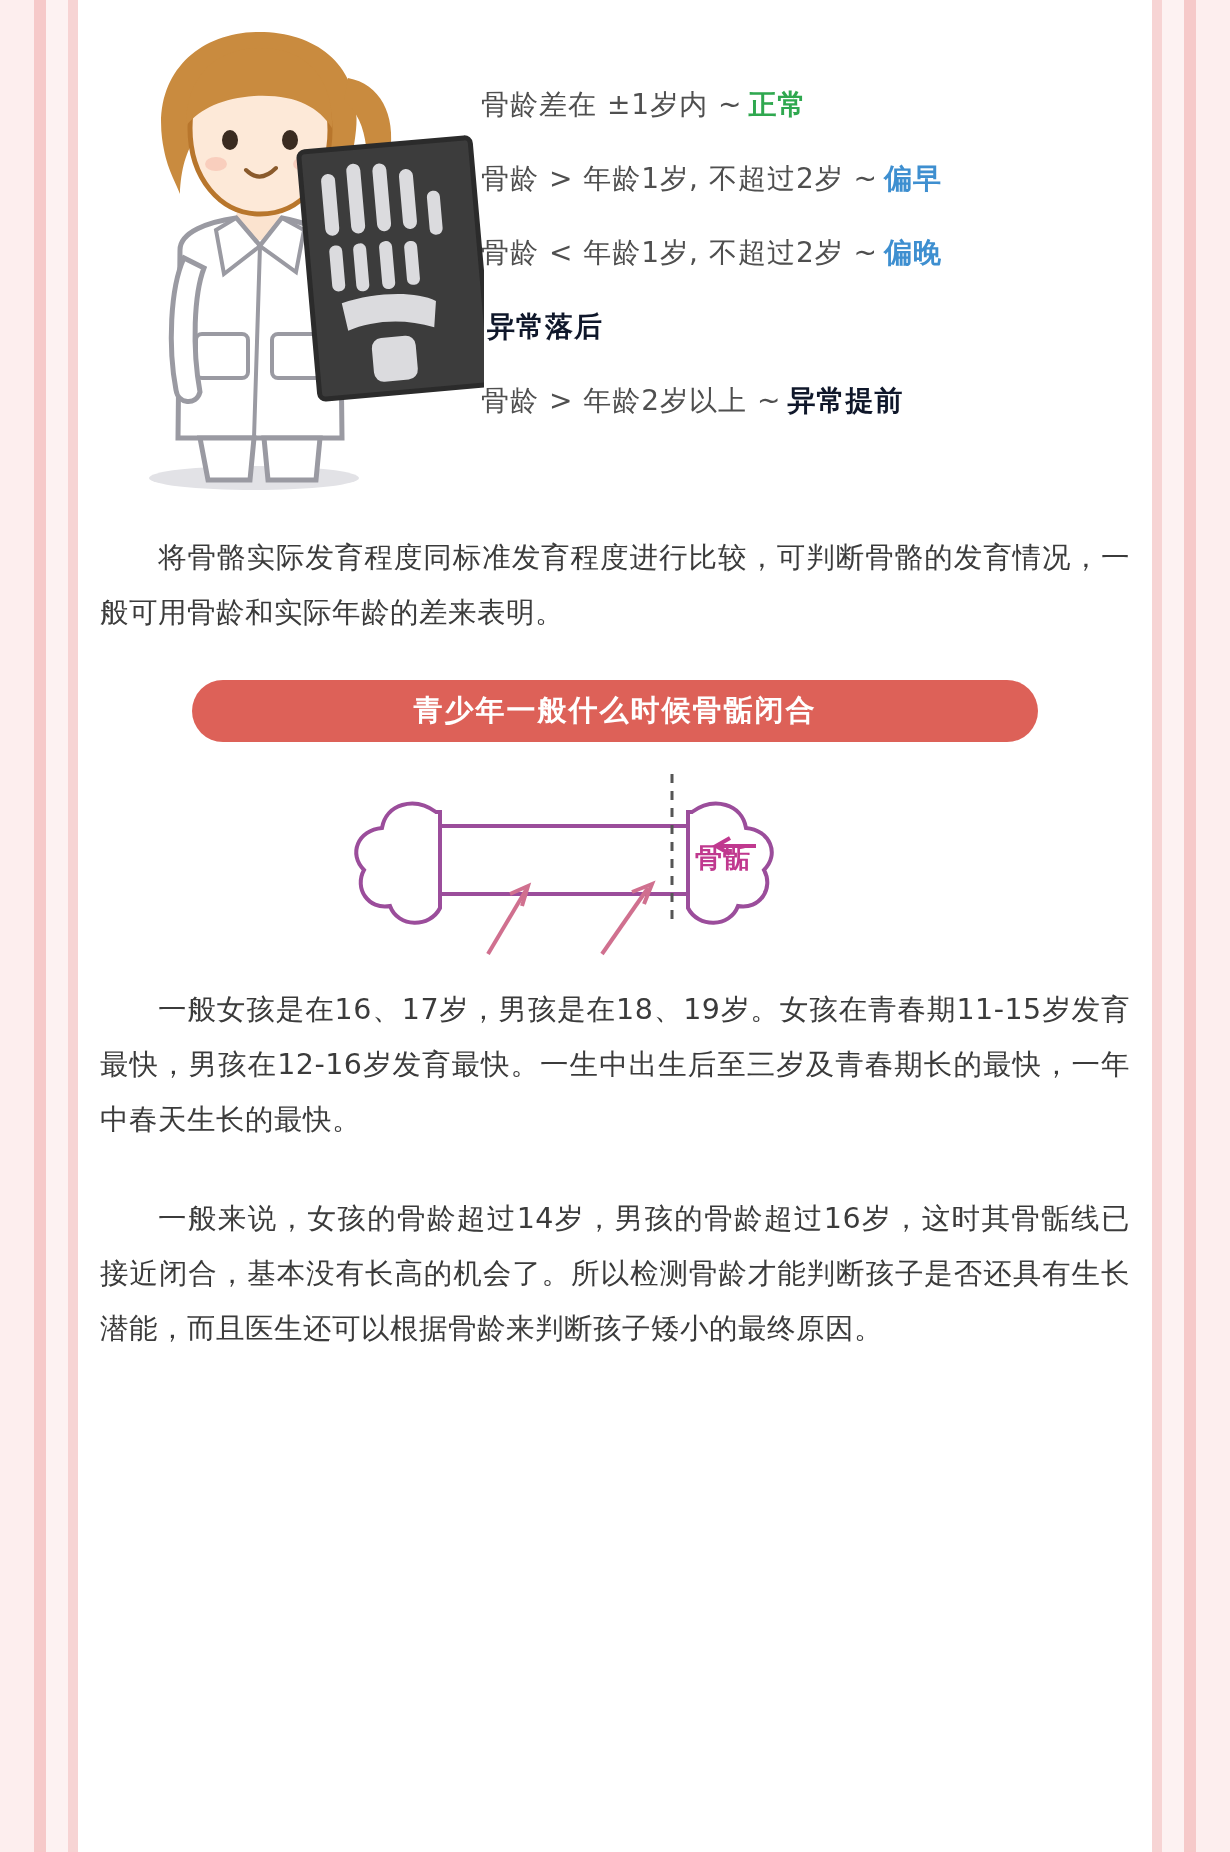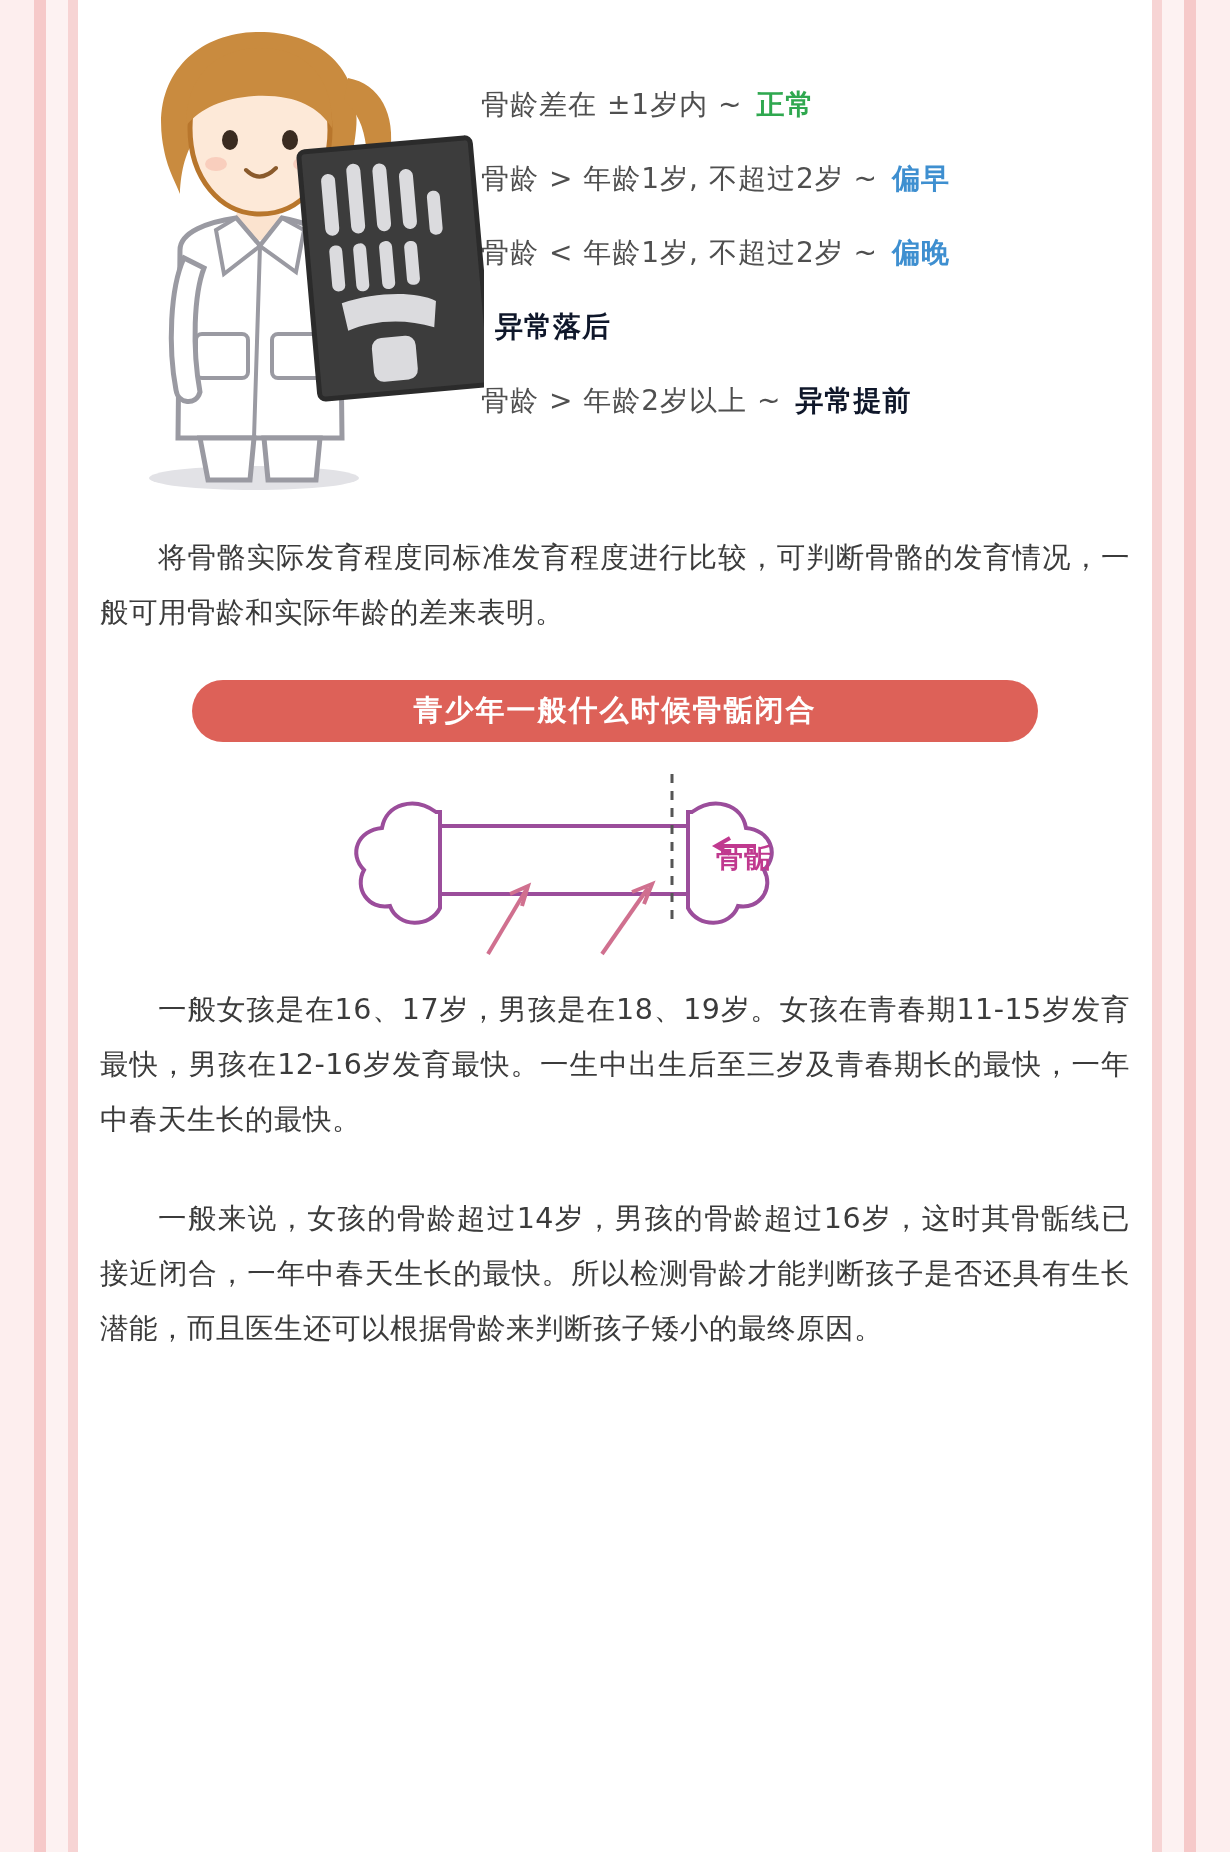--- a/index.html
+++ b/index.html
@@ -83,21 +83,21 @@
     height: 74px;
     font-family: "DejaVu Sans", sans-serif;
     font-size: 28px;
     color: #4a4a4a;
     letter-spacing: 1px;
     white-space: nowrap;
   }
   .rule-line .rule-text { color: #4f4f4f; }
   .rule-line .rule-tag {
     font-weight: bold;
-    margin-left: 14px;
+    margin-left: 6px;
   }
   .tag-normal { color: #2fa84f; }
   .tag-early  { color: #3e8fd0; }
   .tag-late   { color: #3e8fd0; }
   .tag-abn    { color: #0f172a; }
 
   
   .para {
     font-family: "DejaVu Sans", sans-serif;
     font-size: 28.5px;
@@ -135,21 +135,21 @@
     overflow: hidden;
   }
   .bone-label {
     position: absolute;
     font-family: "DejaVu Sans", sans-serif;
     font-weight: bold;
     color: #c0398f;
     font-size: 27px;
     letter-spacing: 1px;
   }
-  .lbl-gusui { left: 620px; top: 72px; }
+  .lbl-gusui { left: 599px; top: 72px; }
 
   
   .figure-clip { height: 214px; overflow: hidden; position: relative; }
 </style>
 </head>
 <body>
 
 <div class="page">
 
   <div class="edge-band left">
@@ -301,16 +301,16 @@
 
         <div class="bone-label lbl-gusui">骨骺</div>
         
         
       </div>
     </div>
 
     <p class="para">一般女孩是在16、17岁，男孩是在18、19岁。女孩在青春期11-15岁发育最快，男孩在12-16岁发育最快。一生中出生后至三岁及青春期长的最快，一年中春天生长的最快。</p>
 
 
-    <p class="para" style="margin-top:44px;">一般来说，女孩的骨龄超过14岁，男孩的骨龄超过16岁，这时其骨骺线已接近闭合，一年中春天生长的最快。所以检测骨龄才能判断孩子是否还具有生长潜能，而且医生还可以根据骨龄来判断孩子矮小的最终原因。</p>
+    <p class="para" style="margin-top:44px;">一般来说，女孩的骨龄超过14岁，男孩的骨龄超过16岁，这时其骨骺线已接近闭合，基本没有长高的机会了。所以检测骨龄才能判断孩子是否还具有生长潜能，而且医生还可以根据骨龄来判断孩子矮小的最终原因。</p>
 
   </div>
 </div>
 
 </body></html>

